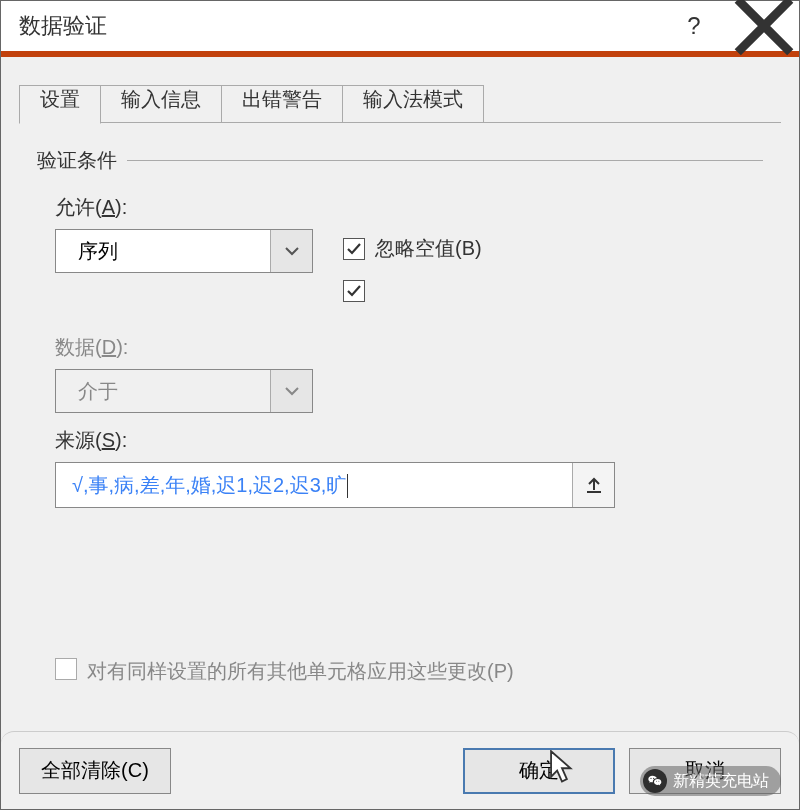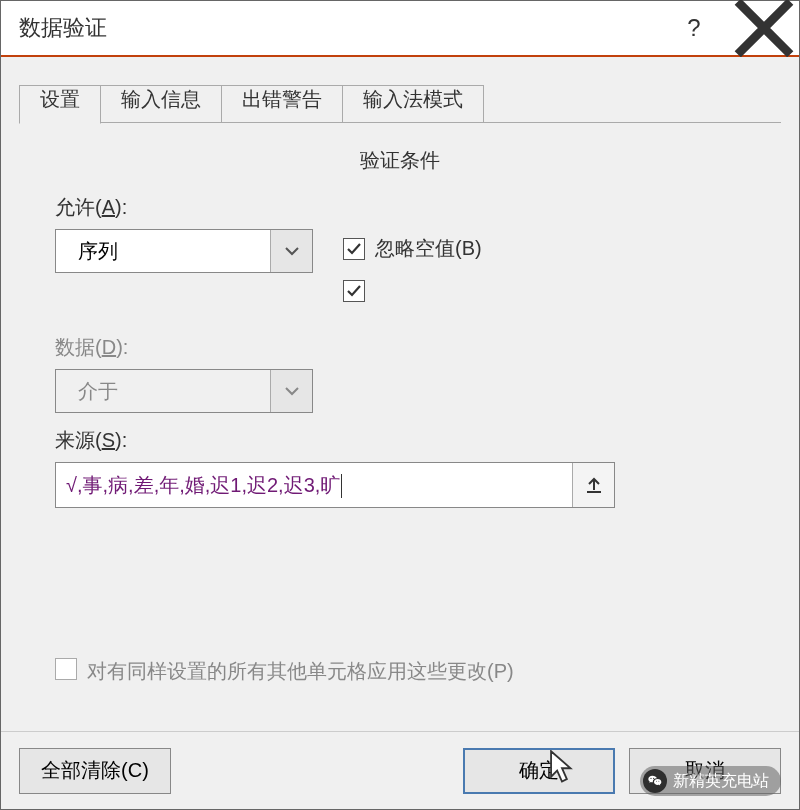--- a/index.html
+++ b/index.html
@@ -18,21 +18,21 @@
       background: #f0f0f0;
       display: flex;
       flex-direction: column;
     }
     .titlebar {
       height: 56px;
       background: #fff;
       display: flex;
       align-items: center;
       padding: 0 0 0 18px;
-      border-bottom: 2px solid #c2410c;
+      border-bottom: 6px solid #c2410c;
     }
     .titlebar .title {
       flex: 1;
       font-size: 22px;
       color: #333;
     }
     .titlebar .tb-btn {
       width: 70px;
       height: 56px;
       display: flex;
@@ -83,21 +83,20 @@
     }
     .panel {
       padding: 24px 18px 10px 18px;
     }
     .fieldset-label {
       font-size: 20px;
       color: #333;
       display: flex;
       align-items: center;
       margin-bottom: 20px;
-      flex-direction: column;
     }
     .fieldset-label .line {
       flex: 1;
       height: 1px;
       background: #aaa;
       margin-left: 10px;
     }
     .group { padding-left: 18px; }
     .label {
       font-size: 20px;
@@ -165,23 +164,23 @@
       display: flex;
       align-items: center;
       width: 560px;
       height: 46px;
       border: 1px solid #888;
       background: #fff;
       margin-top: 4px;
     }
     .source-row .src-text {
       flex: 1;
-      padding: 0 10px;
-      font-size: 20px;
-      color: #701a75;
+      padding: 0 16px;
+      font-size: 20px;
+      color: #3b82f6;
       position: relative;
     }
     .src-text .caret {
       display: inline-block;
       width: 1px;
       height: 24px;
       background: #333;
       vertical-align: middle;
       margin-left: 1px;
     }
@@ -360,21 +359,21 @@
 
         <div class="apply-row">
           <span class="cb-box"></span>
           <span><span>对有同样设置的所有其他单元格应用这些更改(</span><span class="ul">P</span><span>)</span></span>
         </div>
 
       </div>
     </div>
   </div>
 
-  <div class="button-bar" style="position:relative;">
+  <div class="button-bar" style="position:relative;border-radius:13px;">
     <div class="btn">
       <span><span>全部清除(</span><span class="ul">C</span><span>)</span></span>
     </div>
     <div class="spacer"></div>
     <div class="btn primary" style="margin-right:14px;">
       <span>确定</span>
     </div>
     <div class="btn">
       <span>取消</span>
     </div>

